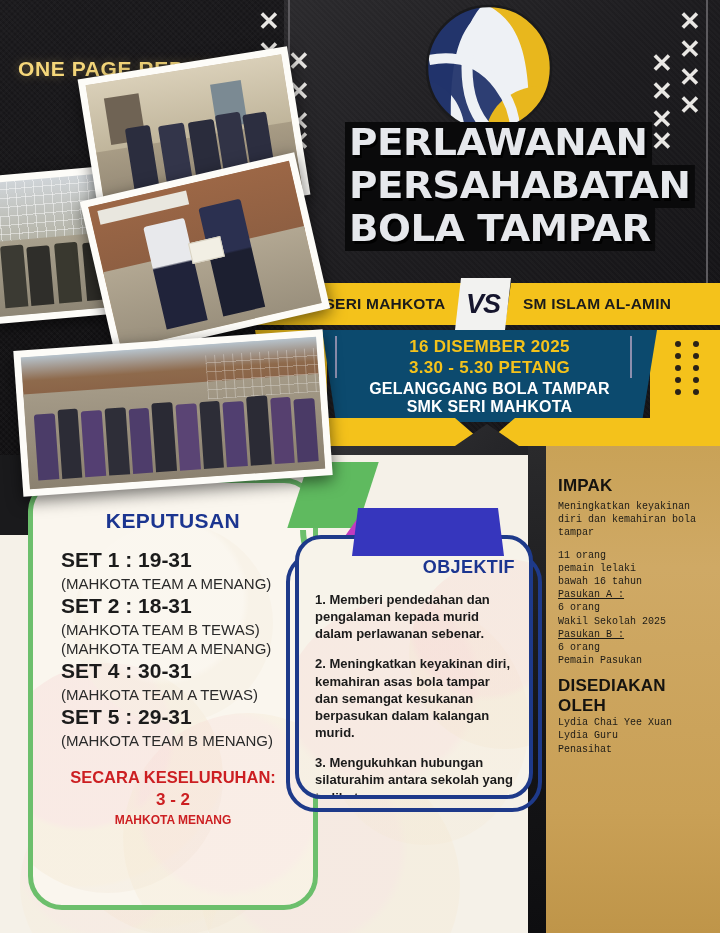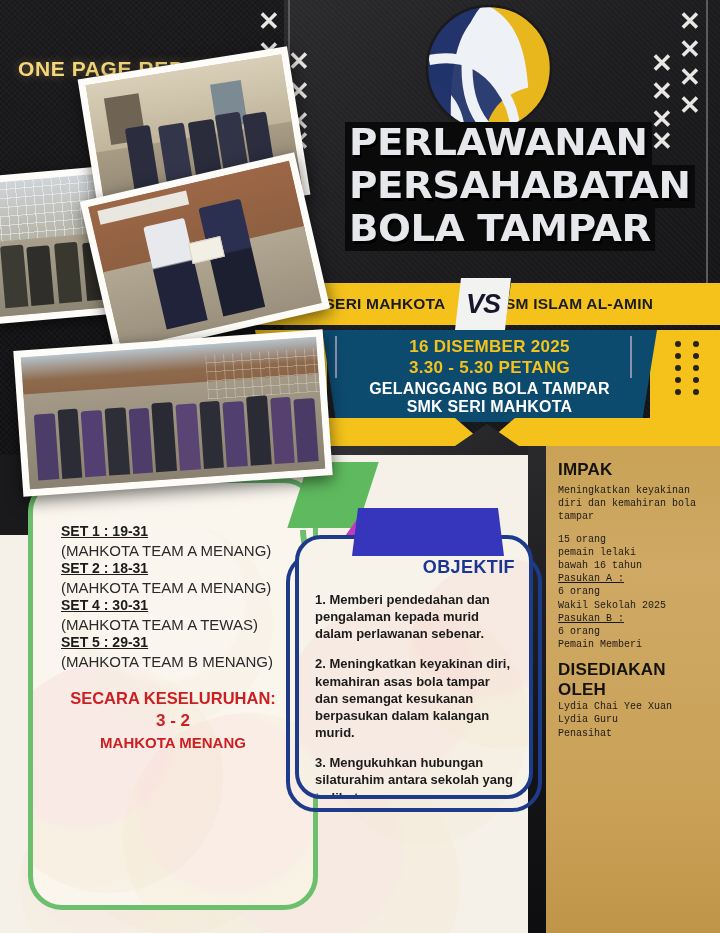--- a/index.html
+++ b/index.html
@@ -170,32 +170,32 @@
     border-radius: 34px;
     overflow: hidden;
   }
   .results-inner { position: relative; z-index: 2; padding: 26px 14px 0 14px; }
   .kep-title {
     text-align: center; font-size: 21px; font-weight: 700;
     color: #1b3590; letter-spacing: .4px;
   }
   .sets { margin-top: 14px; padding-left: 14px; }
   .set-score {
-    font-size: 14px; font-weight: 700; color: #1b1b1b; line-height: 1.28; text-decoration: underline;
+    font-size: 21px; font-weight: 700; color: #1b1b1b; line-height: 1.28;
   }
   .set-note {
     font-size: 15px; font-weight: 400; color: #2a2a2a; line-height: 1.28;
   }
   .overall {
     margin-top: 16px; text-align: center;
     color: #cc1f22; font-weight: 700; line-height: 1.35;
   }
   .ov-1 { font-size: 16.5px; }
   .ov-2 { font-size: 17px; }
-  .ov-3 { font-size: 15px; }
+  .ov-3 { font-size: 12px; }
 
   
   .obj-tab {
     position: absolute; left: 352px; top: 508px; width: 152px; height: 48px;
     background: #3636bd;
     clip-path: polygon(6px 0, 146px 0, 152px 48px, 0 48px);
     z-index: 4;
   }
   .obj-card {
     position: absolute; left: 295px; top: 535px; width: 238px; height: 264px;
@@ -211,21 +211,21 @@
   }
   .obj-item {
     font-size: 13px; font-weight: 700; color: #1b1b1b;
     line-height: 1.32; margin-bottom: 1px; margin-top: 13px;
   }
 
   
   .right-panel {
     position: absolute; left: 546px; top: 446px; width: 174px; height: 487px;
     background: linear-gradient(180deg, #c9a257 0%, #cfa965 25%, #c9a056 75%, #bf9549 100%);
-    padding: 14px 8px 0 12px;
+    padding: 30px 8px 0 12px;
     overflow: hidden;
   }
   .right-dark-edge {
     position: absolute; left: 528px; top: 446px; width: 20px; height: 487px;
     background: linear-gradient(180deg,#2a2a2c 0%, #151517 60%, #0e0e10 100%);
   }
   .rp-h {
     font-size: 17px; font-weight: 700; color: #15130f; letter-spacing: .2px;
   }
   .rp-p {
@@ -413,21 +413,21 @@
         <div class="fig" style="left:83%;width:7%;height:50%;background:#56406f;"></div>
         <div class="fig" style="left:91%;width:7%;height:48%;background:#4a3a66;"></div>
       </div>
     </div>
   </div>
 
   <div class="vs-band left-sheet">
     <span class="team-name" style="margin-left:30px;">SMK SERI MAHKOTA</span>
   </div>
   <div class="vs-band" style="left:505px;width:215px;clip-path:polygon(6px 0,215px 0,215px 42px,0 42px);">
-    <span class="team-name" style="">SM ISLAM AL-AMIN</span>
+    <span class="team-name" style="margin-left:18px;">SM ISLAM AL-AMIN</span>
   </div>
   <div class="vs-badge">
     <span>VS</span>
   </div>
 
   <div class="yellow-strip-l"></div>
   <div class="yellow-strip-r"></div>
   <div class="dotgrid">
     <i></i>
       <i></i>
@@ -466,24 +466,26 @@
   <div class="blue-tri"></div>
   <div class="blue-curve"></div>
 
   <div class="results-card">
     <div style="position:absolute;inset:0;z-index:1;">
       <div class="vb-bg" style="left:-40px;top:180px;width:230px;height:230px;background:radial-gradient(circle at 38% 32%, #f6cfcf 0 42%, #f2e3c8 45% 70%, #efe4d4 72%);"></div>
       <div class="vb-bg" style="left:90px;top:230px;width:250px;height:250px;background:radial-gradient(circle at 42% 36%, #f7d9d4 0 40%, #f4e7cf 44% 72%, #f1e6d6 74%);"></div>
       <div class="vb-bg" style="left:40px;top:40px;width:200px;height:200px;background:radial-gradient(circle at 45% 38%, #fbf7f0 0 48%, #f6efe2 52%);opacity:.5;"></div>
     </div>
     <div class="results-inner">
+      <div class="kep-title">KEPUTUSAN</div>
       <div class="sets">
         <div class="set-score">SET 1 : 19-31</div>
         <div class="set-note">(MAHKOTA TEAM A MENANG)</div>
         <div class="set-score">SET 2 : 18-31</div>
+        <div class="set-note">(MAHKOTA TEAM B TEWAS)</div>
         <div class="set-note">(MAHKOTA TEAM A MENANG)</div>
         <div class="set-score">SET 4 : 30-31</div>
         <div class="set-note">(MAHKOTA TEAM A TEWAS)</div>
         <div class="set-score">SET 5 : 29-31</div>
         <div class="set-note">(MAHKOTA TEAM B MENANG)</div>
       </div>
       <div class="overall">
         <div class="ov-1">SECARA KESELURUHAN:</div>
         <div class="ov-2">3 - 2</div>
         <div class="ov-3">MAHKOTA MENANG</div>
@@ -503,29 +505,29 @@
       <div class="obj-item">2. Meningkatkan keyakinan diri, kemahiran asas bola tampar dan semangat kesukanan berpasukan dalam kalangan murid.</div>
       <div class="obj-item">3.  Mengukuhkan hubungan silaturahim antara sekolah yang terlibat.</div>
     </div>
   </div>
 
   <div class="right-dark-edge"></div>
   <div class="right-panel">
     <div class="rp-h">IMPAK</div>
     <div class="rp-p" style="margin-top:4px;">Meningkatkan keyakinan diri dan kemahiran bola tampar</div>
     <div class="rp-gap"></div>
-    <div class="rp-p">15  orang</div>
+    <div class="rp-p">11  orang</div>
     <div class="rp-p">pemain lelaki</div>
     <div class="rp-p">bawah 16 tahun</div>
     <div class="rp-p rp-u">Pasukan A :</div>
     <div class="rp-p">6 orang</div>
     <div class="rp-p">Wakil Sekolah 2025</div>
     <div class="rp-p rp-u">Pasukan B :</div>
     <div class="rp-p">6 orang</div>
-    <div class="rp-p">Pemain Memberi</div>
+    <div class="rp-p">Pemain Pasukan</div>
     <div class="rp-gap"></div>
     <div class="rp-h">DISEDIAKAN OLEH</div>
     <div class="rp-p">Lydia Chai Yee Xuan</div>
     <div class="rp-p">Lydia Guru</div>
     <div class="rp-p">Penasihat</div>
   </div>
 
 </div>
 
 </body></html>

